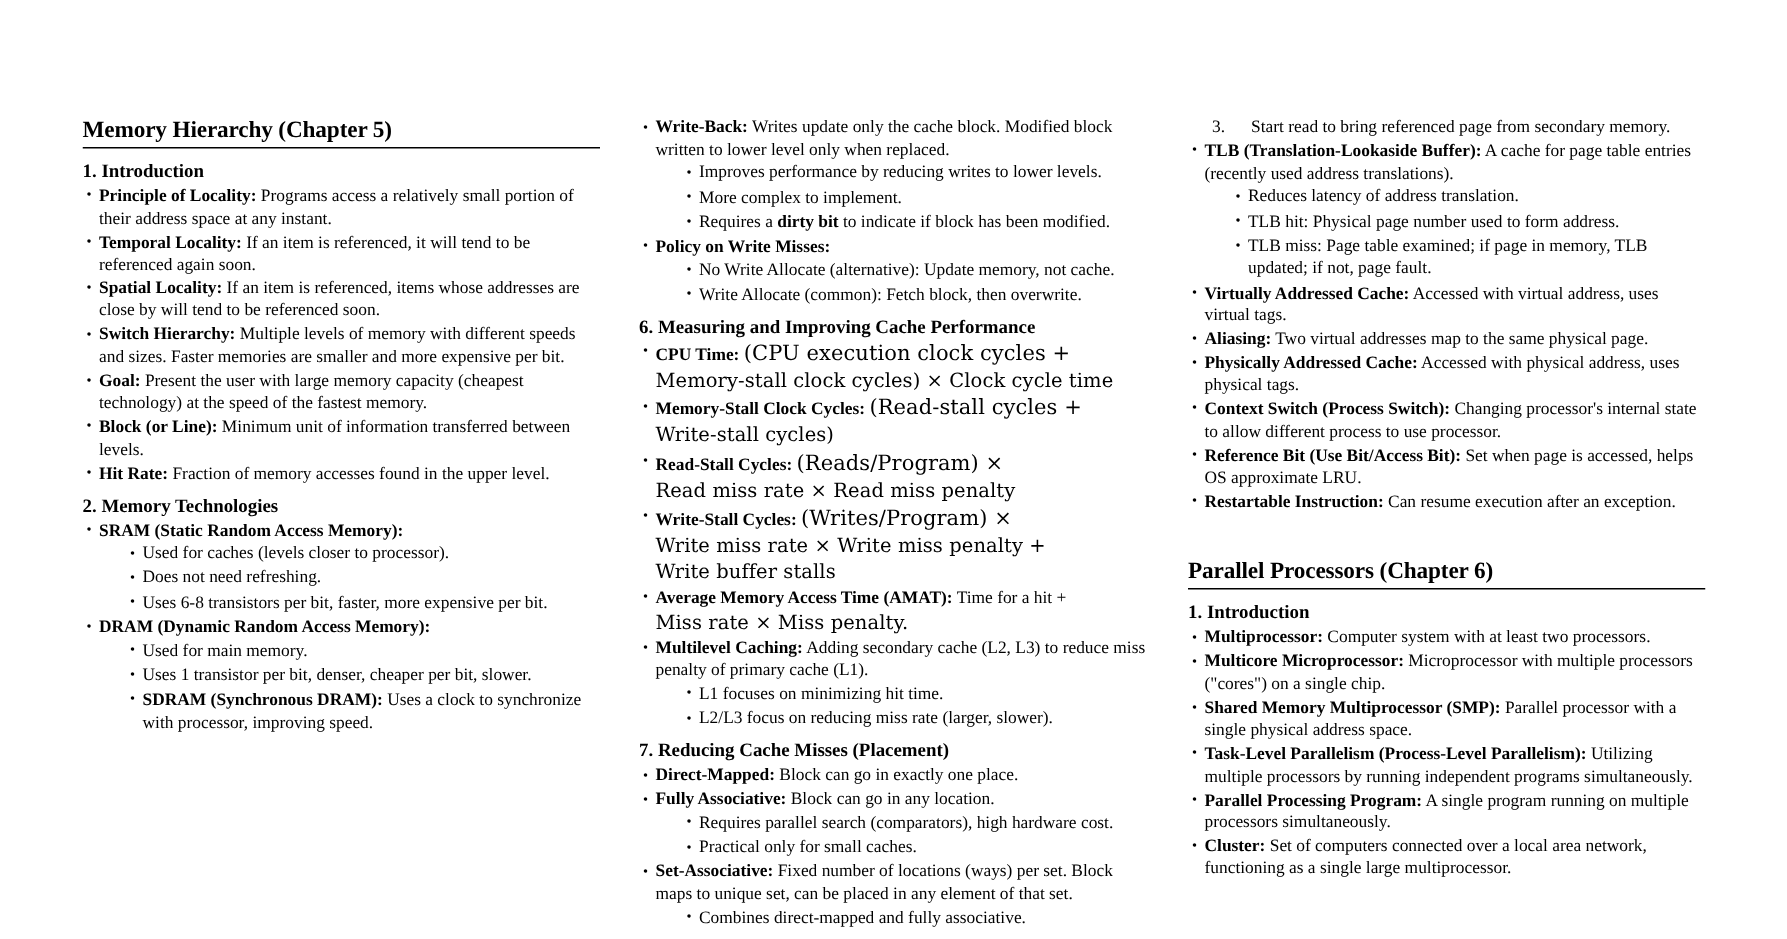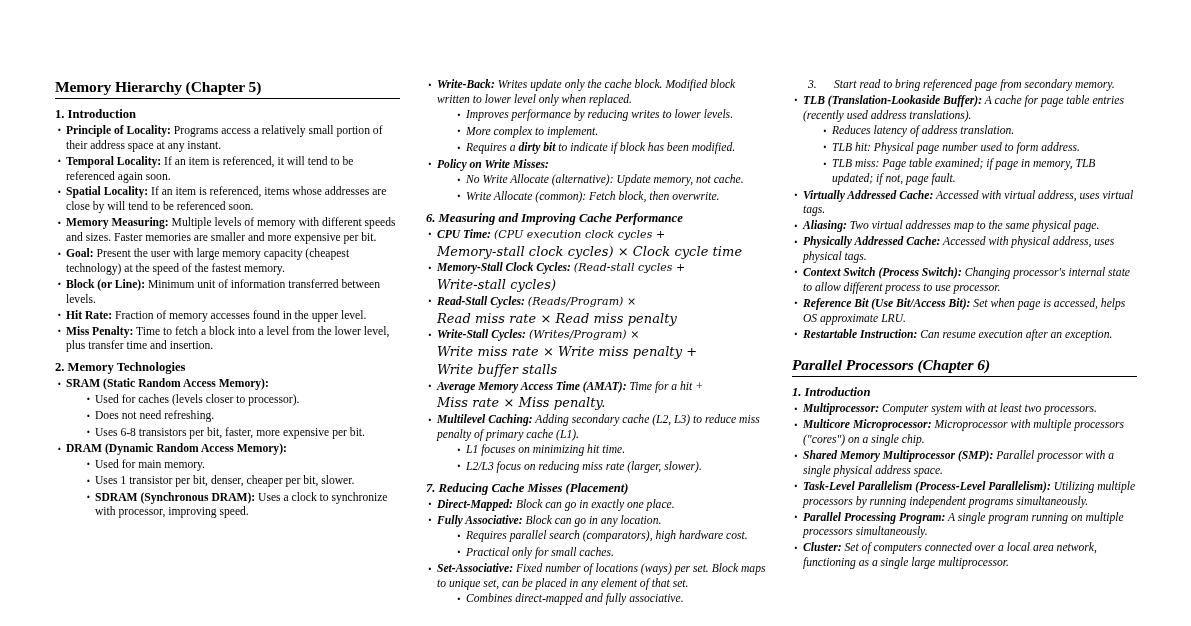--- a/index.html
+++ b/index.html
@@ -25,21 +25,21 @@
   .columns {
     display: flex;
     gap: 4px;
     height: 548px;
     overflow: hidden;
   }
   .col {
     width: 345px;
     overflow: hidden;
   }
-  .col + .col { margin-left: 22px; font-style: italic; }
+  .col + .col { margin-left: 22px; }
   .col-2 { width: 340px; }
   .col-3 { width: 345px; }
 
   
   .chapter-title {
     font-size: 15.5px;
     font-weight: bold;
     line-height: 1.15;
     margin: 0 0 2px 0;
     letter-spacing: -0.1px;
@@ -95,21 +95,21 @@
     position: absolute;
     left: 0;
     top: 0;
   }
 
   b, .b { font-weight: bold; }
 
   
   .math {
     font-family: "DejaVu Serif", "Liberation Serif", serif;
-    font-size: 11px;
+    font-size: 14px;
     letter-spacing: 0.05px;
   }
   .mline {
     display: block;
     font-family: "DejaVu Serif", "Liberation Serif", serif;
     font-size: 13px;
     letter-spacing: 0.05px;
     line-height: 1.36;
   }
 </style>
@@ -123,25 +123,24 @@
 
       <h1 class="chapter-title">Memory Hierarchy (Chapter 5)</h1>
       <hr class="rule">
 
       <h2 class="section-title tight">1. Introduction</h2>
 
       <ul class="lvl1">
         <li class="item"><b>Principle of Locality:</b><span> Programs access a relatively small portion of their address space at any instant.</span></li>
         <li class="item"><b>Temporal Locality:</b><span> If an item is referenced, it will tend to be referenced again soon.</span></li>
         <li class="item"><b>Spatial Locality:</b><span> If an item is referenced, items whose addresses are close by will tend to be referenced soon.</span></li>
-        <li class="item"><b>Memory Measuring:</b><span> Multiple levels of memory with different speeds and sizes. Faster memories are smaller and more expensive per bit.</span></li>
+        <li class="item"><b>Switch Hierarchy:</b><span> Multiple levels of memory with different speeds and sizes. Faster memories are smaller and more expensive per bit.</span></li>
         <li class="item"><b>Goal:</b><span> Present the user with large memory capacity (cheapest technology) at the speed of the fastest memory.</span></li>
         <li class="item"><b>Block (or Line):</b><span> Minimum unit of information transferred between levels.</span></li>
         <li class="item"><b>Hit Rate:</b><span> Fraction of memory accesses found in the upper level.</span></li>
-        <li class="item"><b>Miss Penalty:</b><span> Time to fetch a block into a level from the lower level, plus transfer time and insertion.</span></li>
       </ul>
 
       <h2 class="section-title">2. Memory Technologies</h2>
 
       <ul class="lvl1">
         <li class="item">
           <b>SRAM (Static Random Access Memory):</b>
           <ul class="lvl2">
             <li class="item">Used for caches (levels closer to processor).</li>
             <li class="item">Does not need refreshing.</li>
@@ -252,21 +251,21 @@
           </ul>
         </li>
         <li class="item"><b>Virtually Addressed Cache:</b><span> Accessed with virtual address, uses virtual tags.</span></li>
         <li class="item"><b>Aliasing:</b><span> Two virtual addresses map to the same physical page.</span></li>
         <li class="item"><b>Physically Addressed Cache:</b><span> Accessed with physical address, uses physical tags.</span></li>
         <li class="item"><b>Context Switch (Process Switch):</b><span> Changing processor's internal state to allow different process to use processor.</span></li>
         <li class="item"><b>Reference Bit (Use Bit/Access Bit):</b><span> Set when page is accessed, helps OS approximate LRU.</span></li>
         <li class="item"><b>Restartable Instruction:</b><span> Can resume execution after an exception.</span></li>
       </ul>
 
-      <h1 class="chapter-title" style="margin-top:14px;">Parallel Processors (Chapter 6)</h1>
+      <h1 class="chapter-title" style="margin-top:30px;">Parallel Processors (Chapter 6)</h1>
       <hr class="rule">
 
       <h2 class="section-title tight">1. Introduction</h2>
 
       <ul class="lvl1">
         <li class="item"><b>Multiprocessor:</b><span> Computer system with at least two processors.</span></li>
         <li class="item"><b>Multicore Microprocessor:</b><span> Microprocessor with multiple processors ("cores") on a single chip.</span></li>
         <li class="item"><b>Shared Memory Multiprocessor (SMP):</b><span> Parallel processor with a single physical address space.</span></li>
         <li class="item"><b>Task-Level Parallelism (Process-Level Parallelism):</b><span> Utilizing multiple processors by running independent programs simultaneously.</span></li>
         <li class="item"><b>Parallel Processing Program:</b><span> A single program running on multiple processors simultaneously.</span></li>

